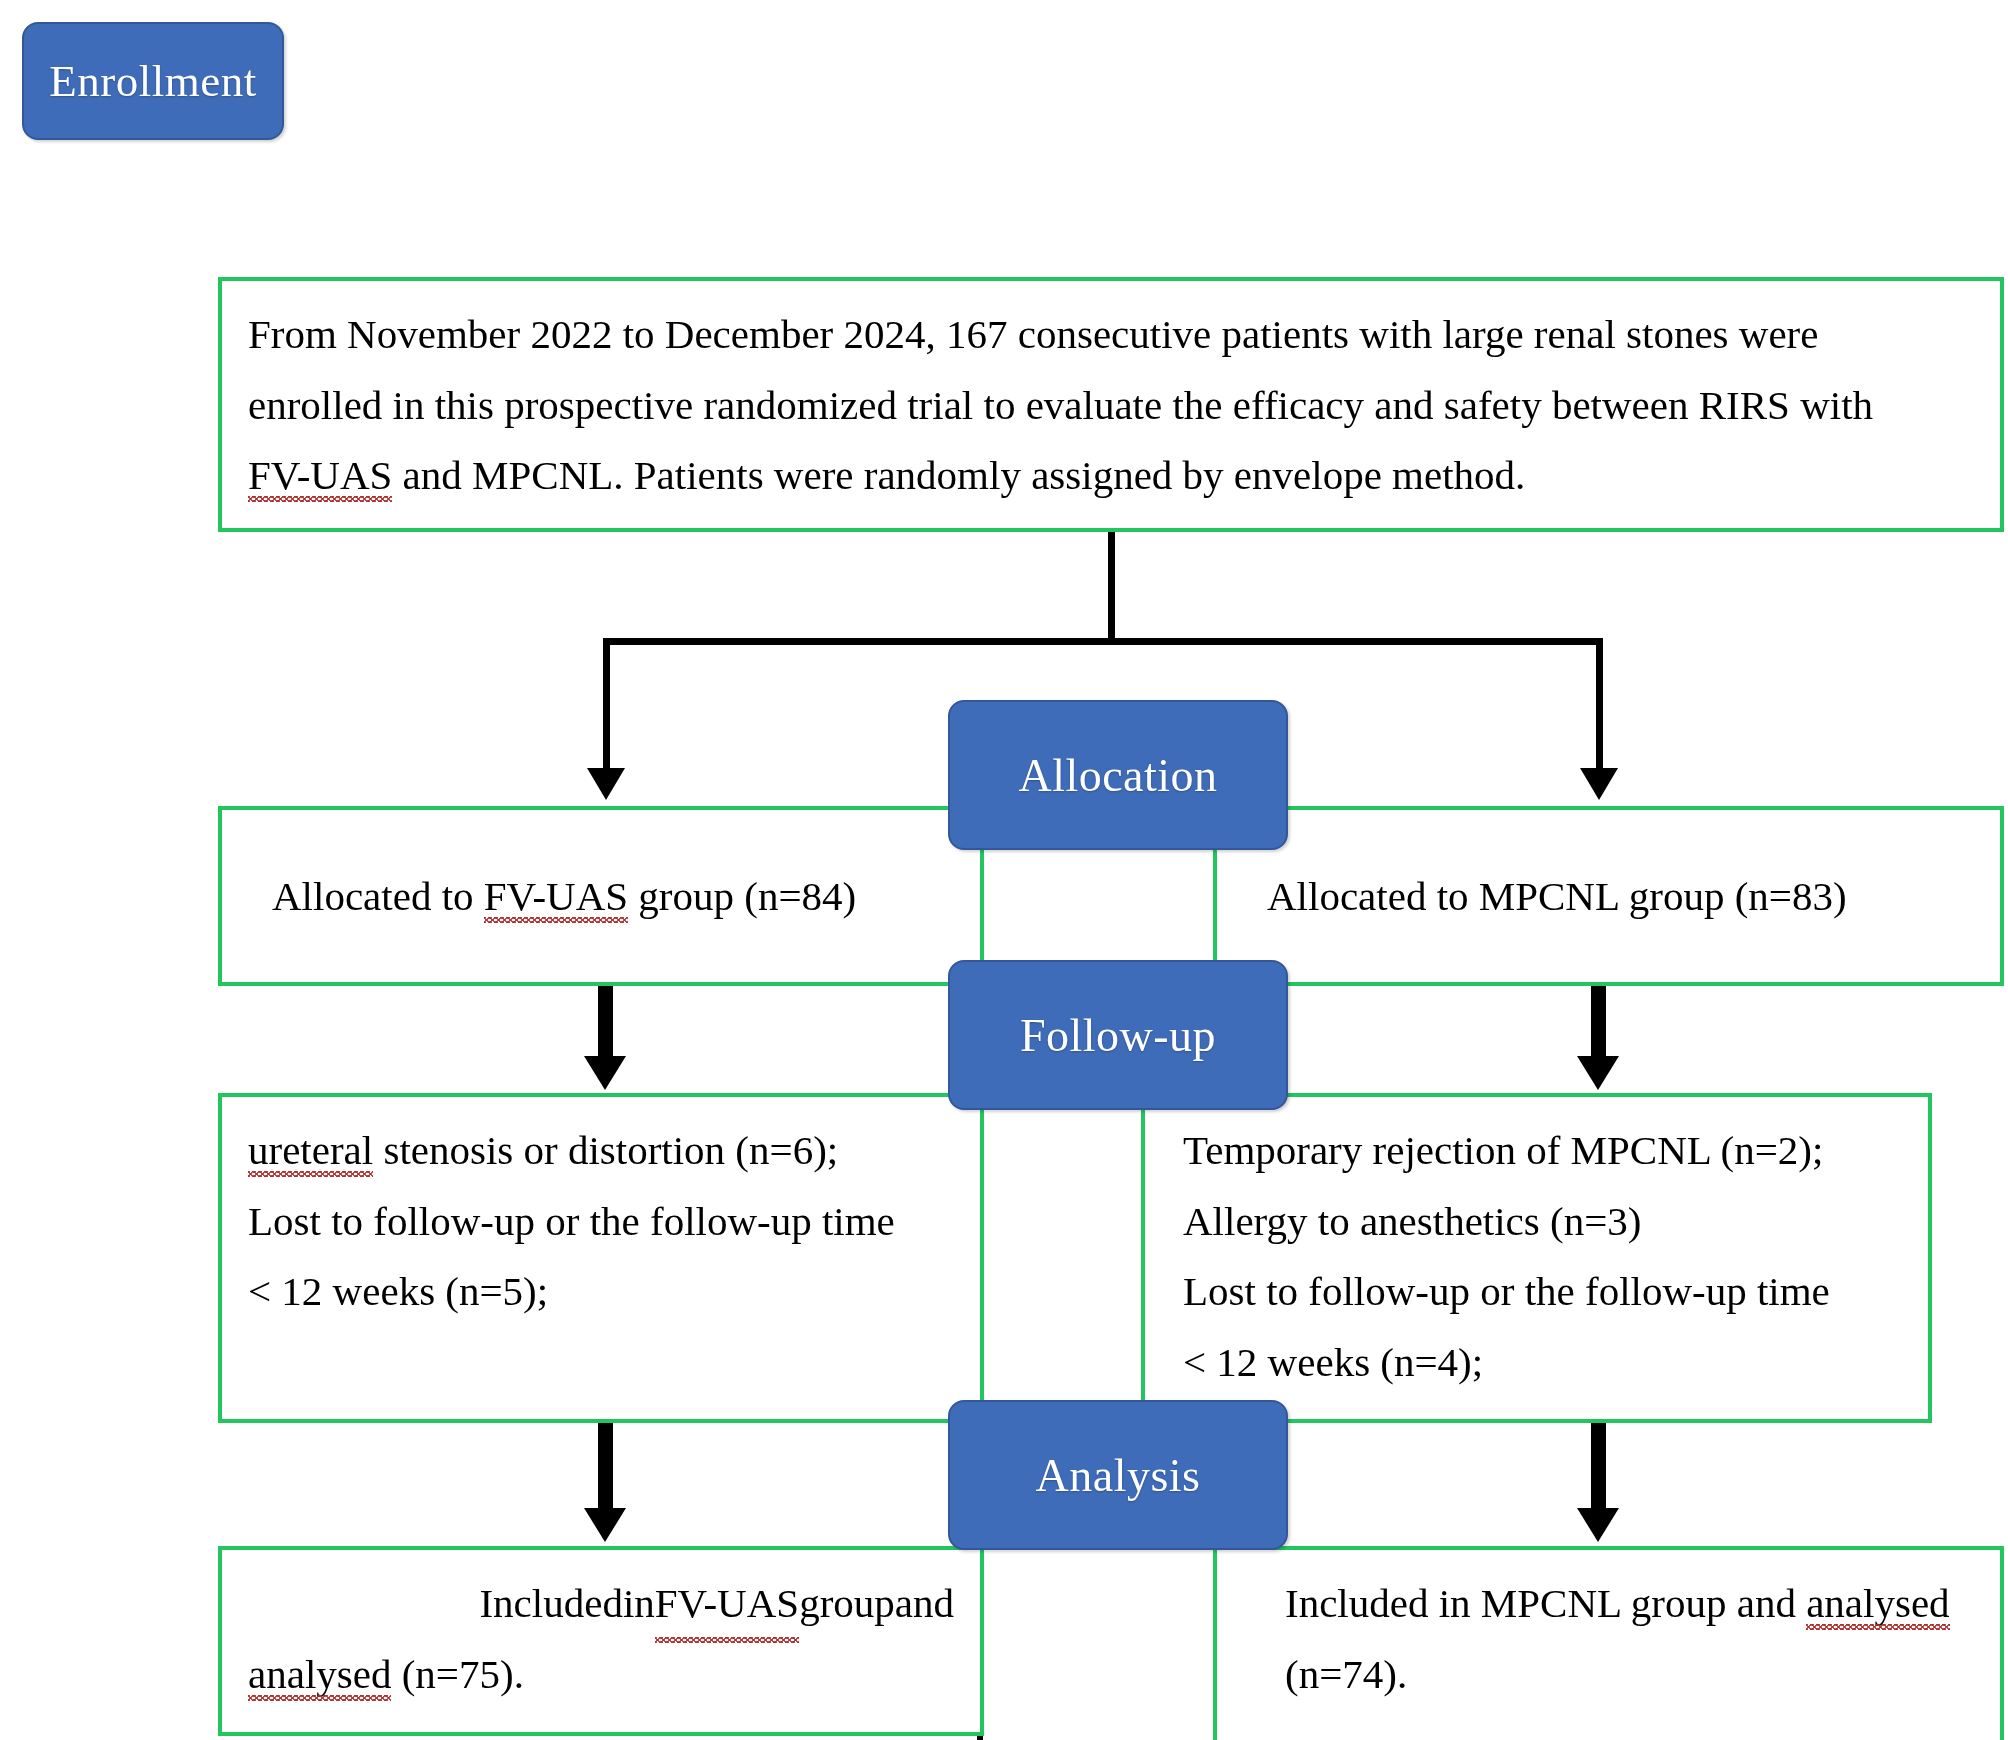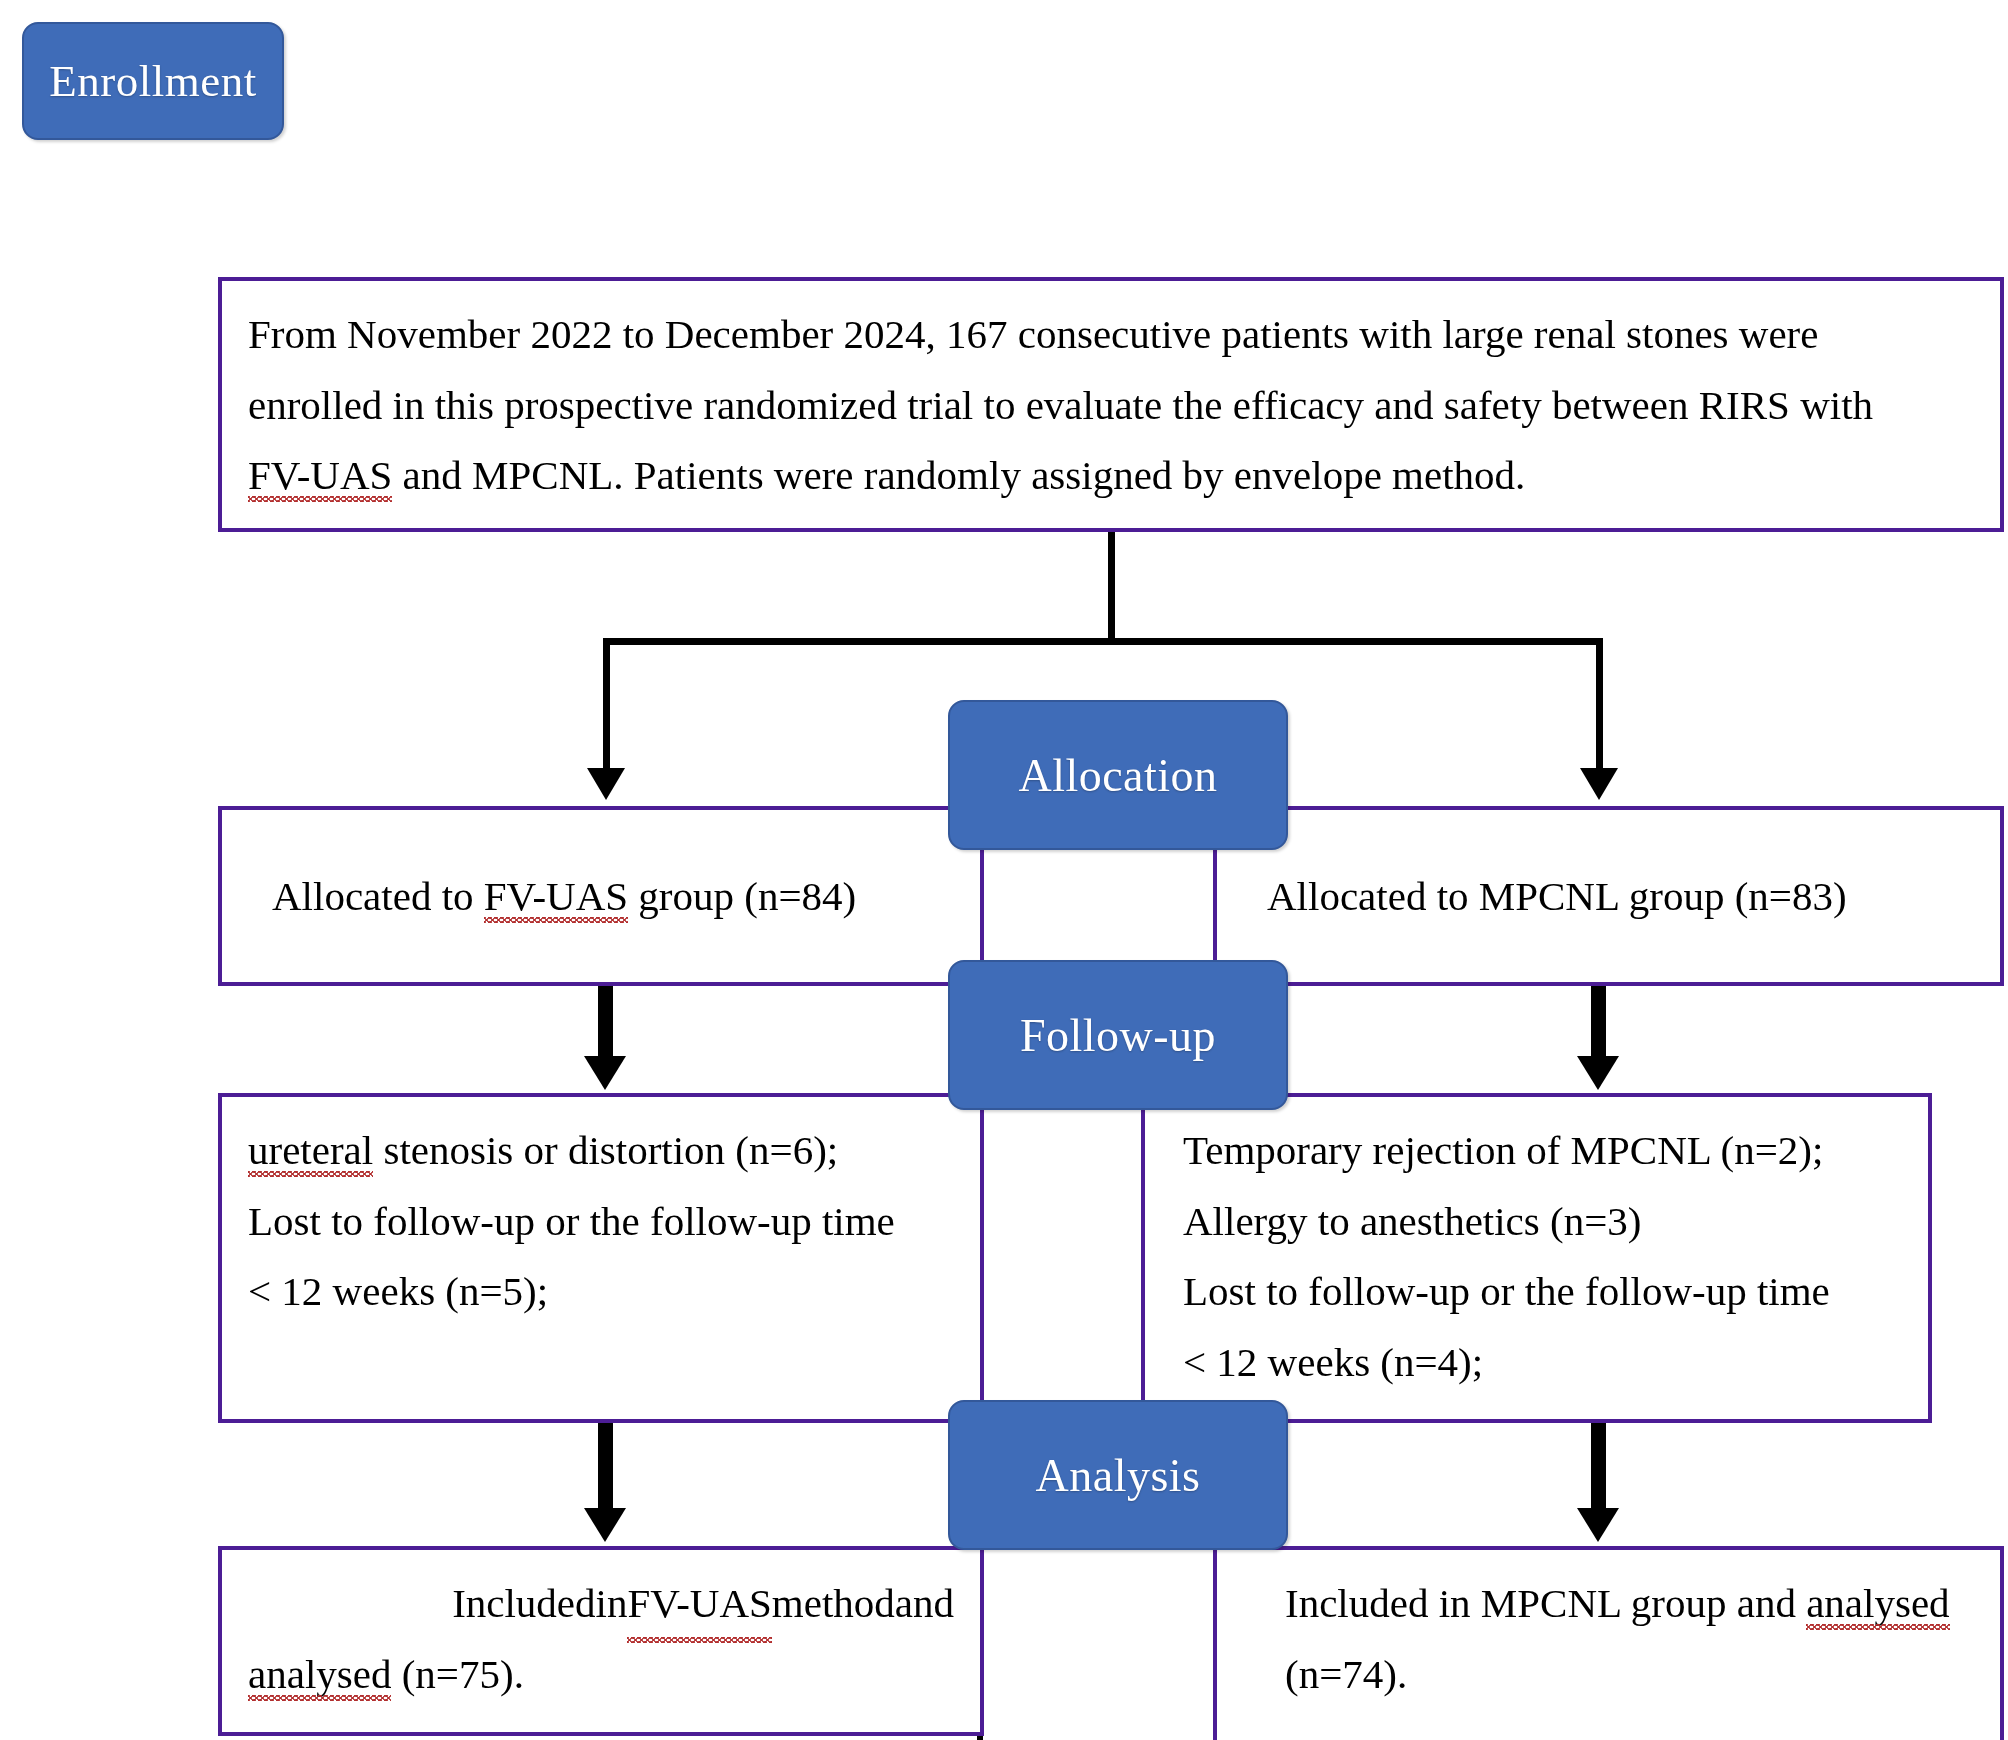--- a/index.html
+++ b/index.html
@@ -37,21 +37,21 @@
   }
   #pill-enrollment { left: 22px;  top: 22px;   width: 262px; height: 118px; font-size: 45px; }
   #pill-allocation { left: 948px; top: 700px;  width: 340px; height: 150px; align-items: center; }
   #pill-followup   { left: 948px; top: 960px;  width: 340px; height: 150px; }
   #pill-analysis   { left: 948px; top: 1400px; width: 340px; height: 150px; }
 
   
   .content-box {
     position: absolute;
     background: #ffffff;
-    border: 4px solid #4c1d95;
+    border: 4px solid #22c55e;
     box-sizing: border-box;
     z-index: 10;
     color: #000000;
   }
   .content-box .inner {
     padding: 18px 26px 10px 26px;
     font-size: 41px;
     line-height: 1.72;
   }
   .justify .inner { text-align: justify; text-align-last: left; }
@@ -211,21 +211,21 @@
       <div>&lt; 12 weeks (n=4);</div>
     </div>
   </div>
 
   <div class="content-box" id="box-an-left">
     <div class="inner">
       <div style="display:flex; justify-content:flex-end;">
         <span>Included</span>
         <span>in</span>
         <span class="squiggle">FV-UAS</span>
-        <span>method</span>
+        <span>group</span>
         <span>and</span>
       </div>
       <div><span class="squiggle">analysed</span><span> (n=75).</span></div>
     </div>
   </div>
 
   <div class="content-box" id="box-an-right">
     <div class="inner">
       <div><span>Included in MPCNL group and </span><span class="squiggle">analysed</span></div>
       <div>(n=74).</div>

